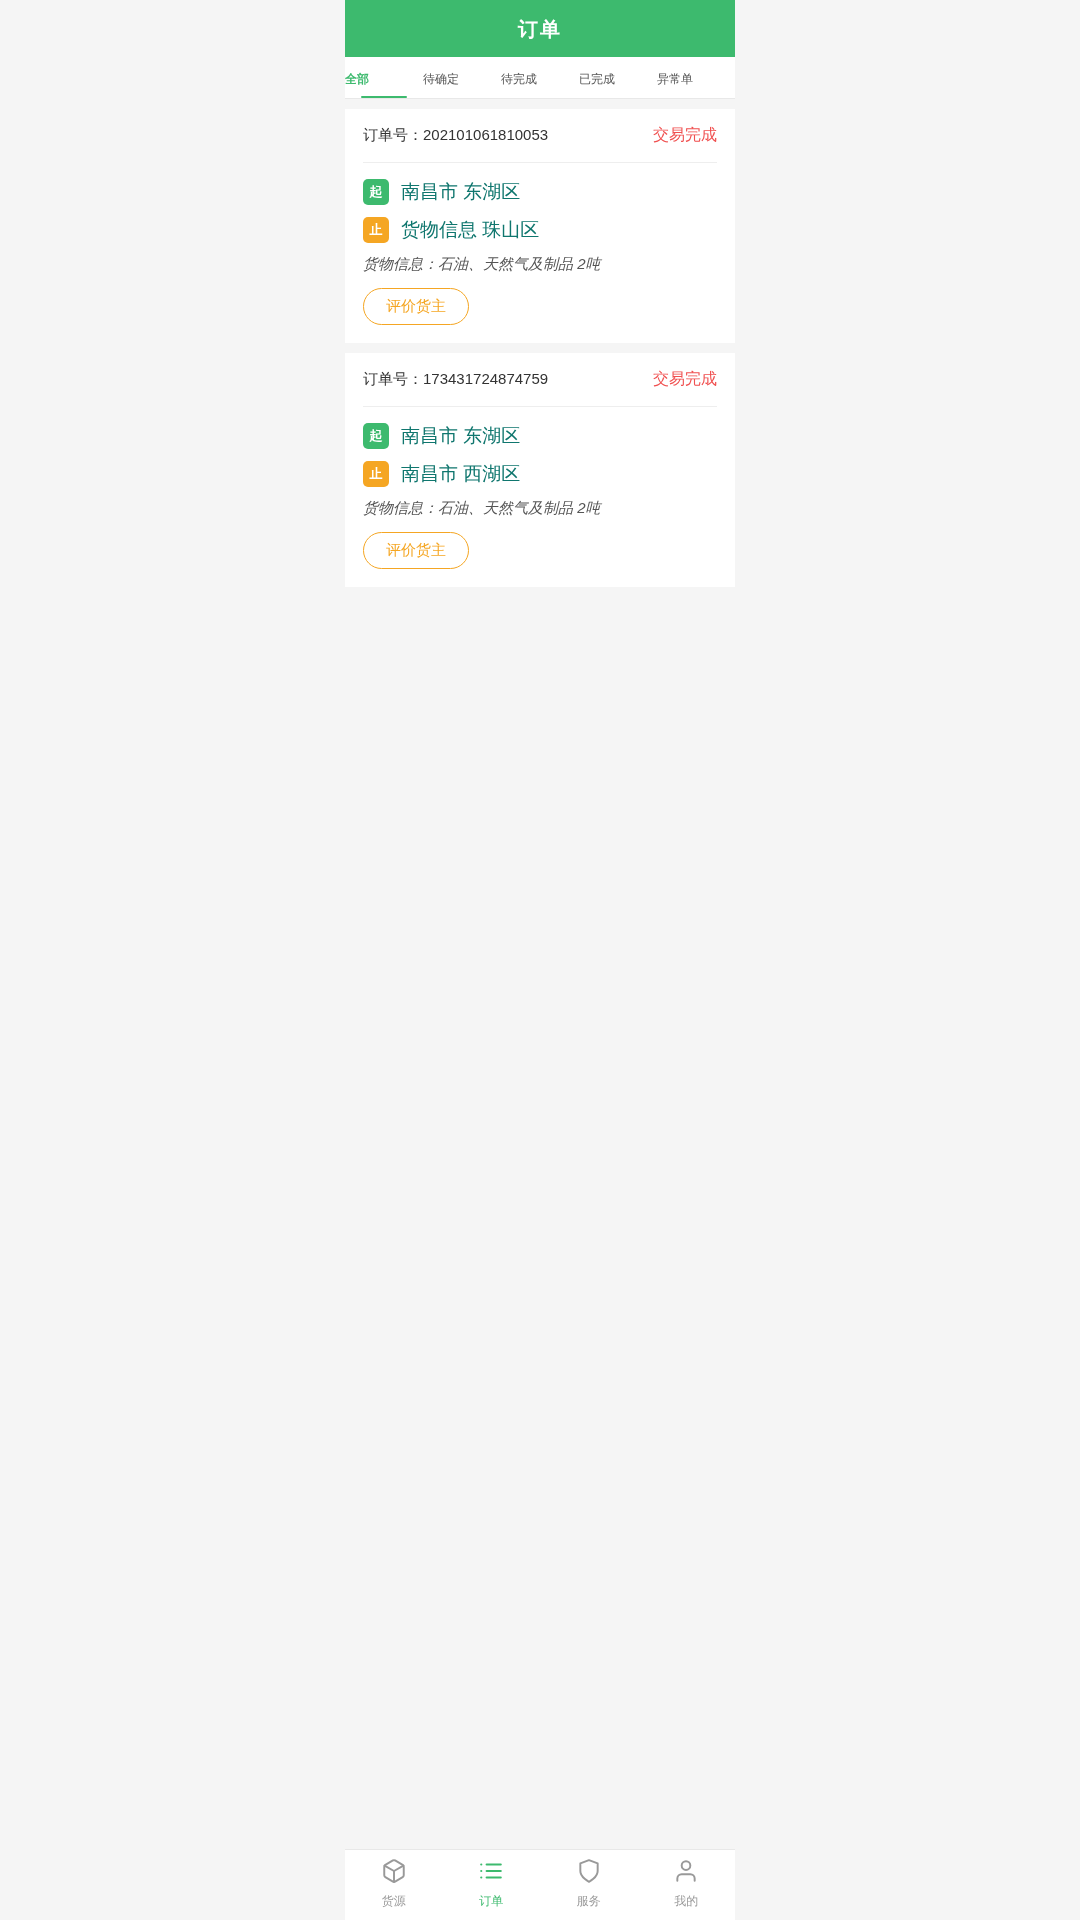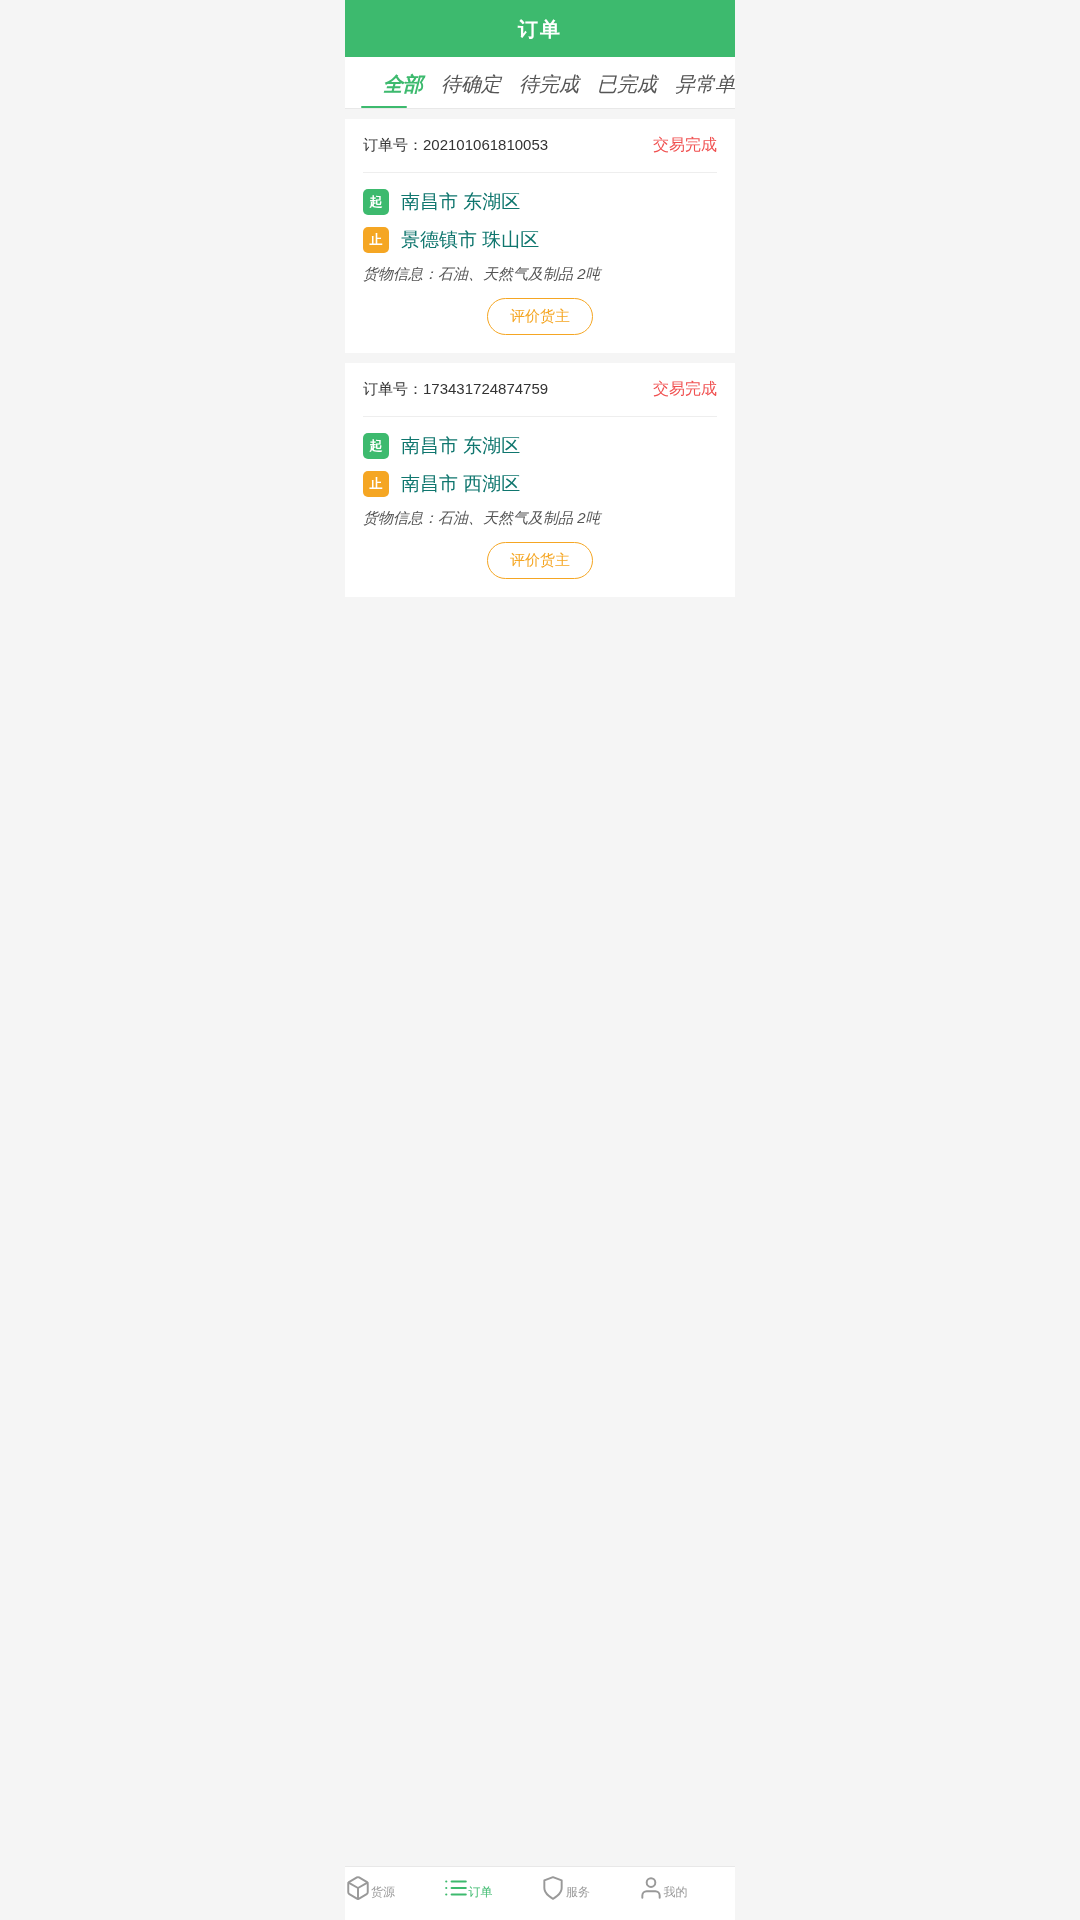--- a/index.html
+++ b/index.html
@@ -27,27 +27,26 @@
     }
 
     
     .tabs {
       background: #fff;
       display: flex;
       border-bottom: 1px solid #e8e8e8;
     }
     .tab-item {
       flex: 1;
-      text-align: right;
+      text-align: left;
       padding: 14px 0 10px;
-      font-size: 20px;
+      font-size: 12px;
       color: #555;
       cursor: pointer;
       position: relative;
-      font-style: italic;
     }
     .tab-item.active {
       color: #3dba6e;
       font-weight: 600;
     }
     .tab-item.active::after {
       content: '';
       position: absolute;
       bottom: 0;
       left: 20%;
@@ -125,21 +124,21 @@
       margin-bottom: 14px;
       font-style: italic;
     }
     .cargo-info span {
       color: #555;
     }
 
     
     .btn-row {
       display: flex;
-      justify-content: center;
+      justify-content: flex-start;
     }
     .btn-evaluate {
       border: 1.5px solid #f5a623;
       color: #f5a623;
       background: #fff;
       border-radius: 20px;
       padding: 8px 22px;
       font-size: 15px;
       cursor: pointer;
     }
@@ -152,21 +151,21 @@
       transform: translateX(-50%);
       width: 390px;
       background: #fff;
       border-top: 1px solid #e8e8e8;
       display: flex;
       padding: 8px 0 10px;
     }
     .nav-item {
       flex: 1;
       display: flex;
-      flex-direction: row;
+      flex-direction: column;
       align-items: center;
       cursor: pointer;
     }
     .nav-icon {
       font-size: 24px;
       color: #999;
       margin-bottom: 3px;
     }
     .nav-icon.active-icon {
       color: #3dba6e;
@@ -225,21 +224,21 @@
       </div>
       <div class="order-status">交易完成</div>
     </div>
     <div class="divider"></div>
     <div class="route-row">
       <div class="tag tag-start">起</div>
       <div class="route-text">南昌市 东湖区</div>
     </div>
     <div class="route-row">
       <div class="tag tag-end">止</div>
-      <div class="route-text">景德镇市 珠山区</div>
+      <div class="route-text">货物信息 珠山区</div>
     </div>
     <div class="cargo-info">
       <span>货物信息：</span><span>石油、天然气及制品 2吨</span>
     </div>
     <div class="btn-row">
       <button class="btn-evaluate">评价货主</button>
     </div>
   </div>
 
   <div class="order-card">

